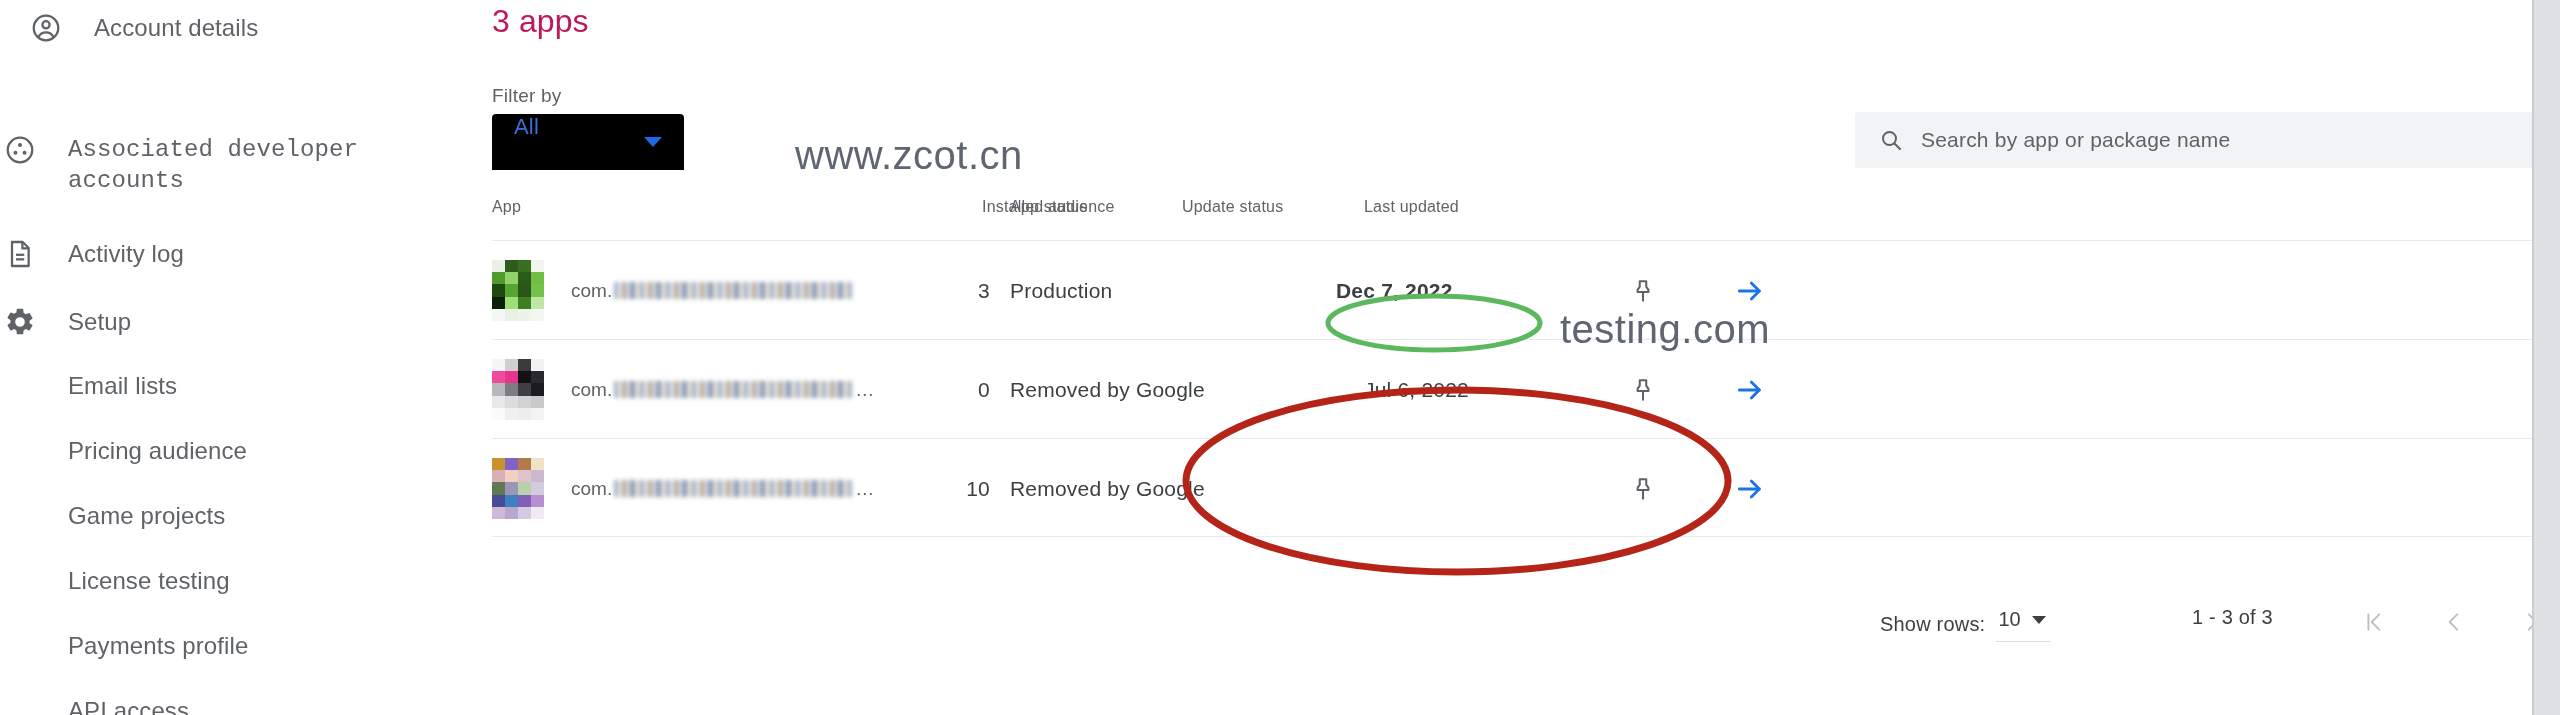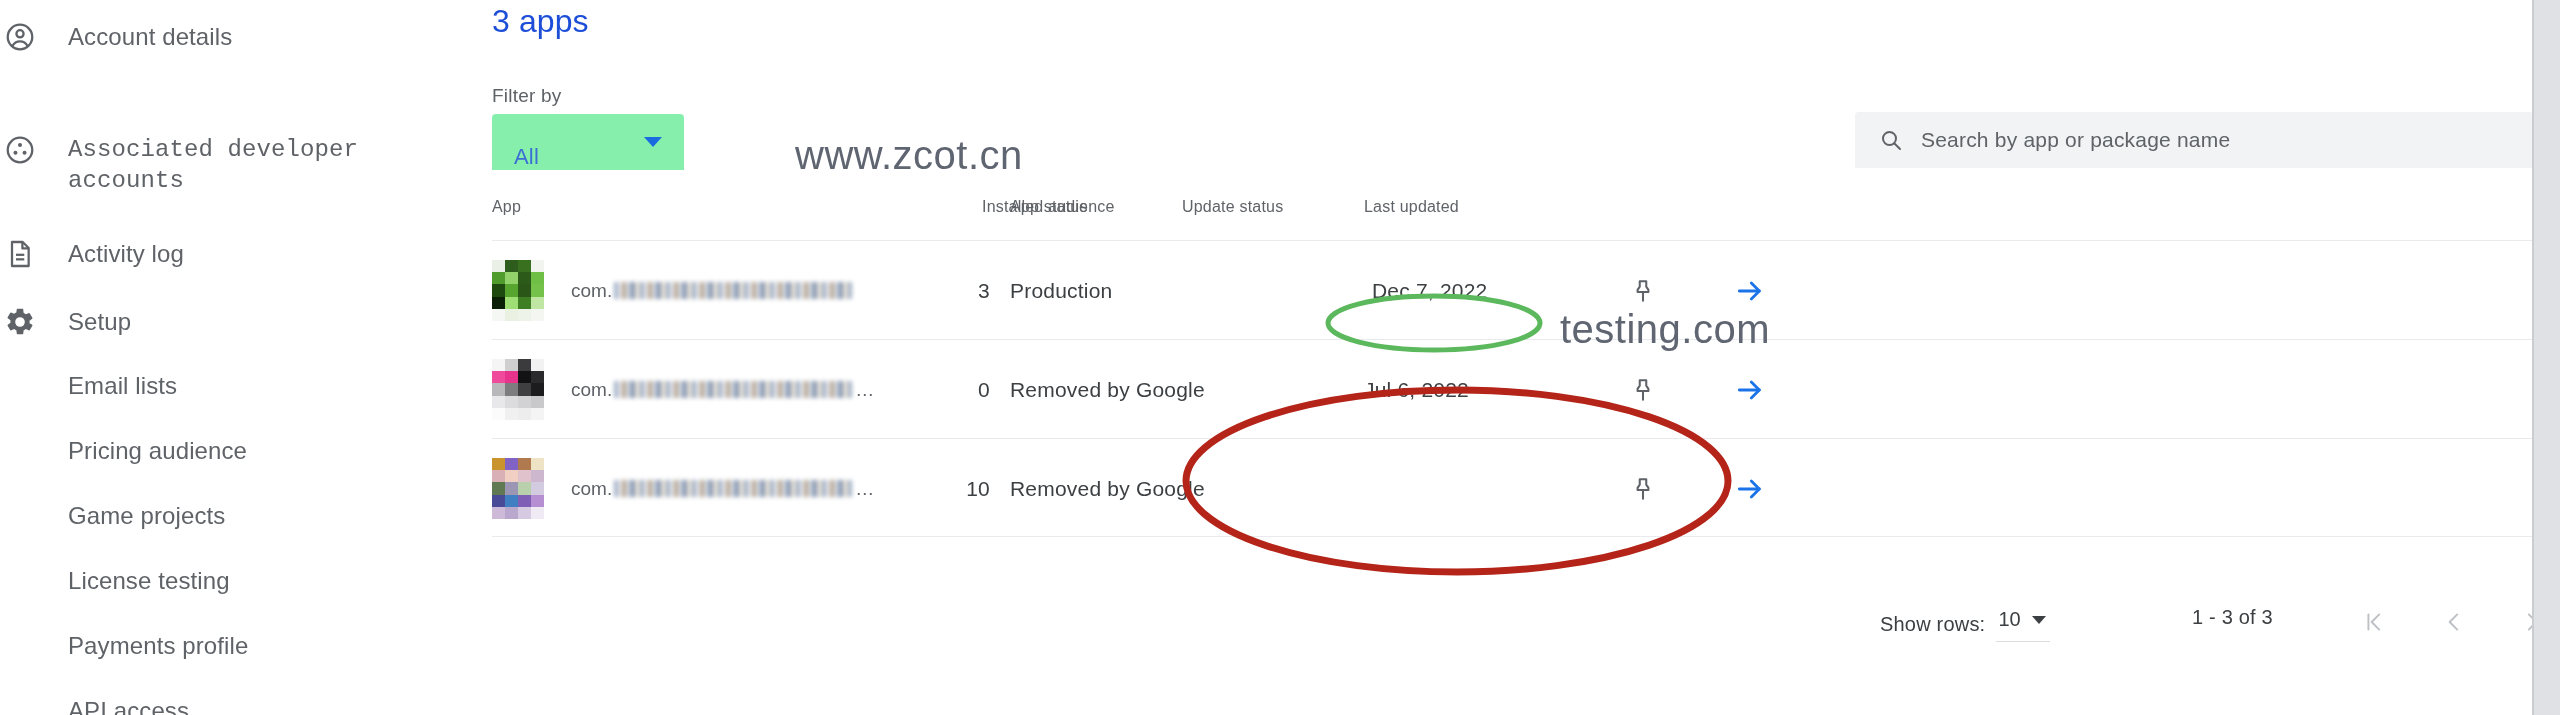--- a/index.html
+++ b/index.html
@@ -38,34 +38,34 @@
     white-space: pre-line;
   }
   .nav-item.with-icon .nav-label { margin-left: 28px; padding-top: 4px; }
   .nav-item.sub .nav-label { margin-left: 68px; }
 
   
   #main { position: absolute; left: 470px; top: 0; width: 2090px; height: 715px; }
 
   #page-title {
     position: absolute; left: 22px; top: 3px;
-    font-size: 32px; color: #1d4ed8; font-weight: 400;
+    font-size: 32px; color: #be185d; font-weight: 400;
     letter-spacing: .1px;
   }
 
   #filter-label {
     position: absolute; left: 22px; top: 85px;
     font-size: 19px; color: #5f6368; letter-spacing: .2px;
   }
   #filter-select {
     position: absolute; left: 22px; top: 114px;
     width: 192px; height: 56px;
-    background: #86efac;
+    background: #000000;
     border-radius: 4px 4px 0 0;
-    display: flex; align-items: flex-end;
+    display: flex; align-items: flex-start;
     cursor: pointer;
   }
   #filter-select .fs-value {
     margin-left: 22px; font-size: 22px; color: #3c6fd4; letter-spacing:.2px;
   }
   #filter-select .fs-caret {
     position: absolute; right: 22px; top: 50%;
     transform: translateY(-50%);
     width: 0; height: 0;
     border-left: 9px solid transparent;
@@ -186,21 +186,21 @@
   }
   #scrollbar-track { position:absolute; left:0; top:0; width:28px; height:715px; background:#dfe1e4; }
   #scrollbar-edge { position:absolute; left:0; top:0; width:2px; height:715px; background:#c9ccd0; }
 </style>
 </head>
 <body>
 
 <div id="root">
 
   <nav id="sidebar">
-      <div class="nav-item with-icon" style="top: 17px;">
+      <div class="nav-item with-icon" style="top: 8px; padding-left: 26px;">
         <span class="nav-icon">
           <svg width="32" height="32" viewBox="0 0 24 24" fill="none" stroke="currentColor" stroke-width="1.7" stroke-linecap="round" stroke-linejoin="round">
             <circle cx="12" cy="12" r="9.2"></circle>
             <circle cx="12" cy="9.6" r="2.7"></circle>
             <path d="M6.4 18.6c1.1-2.2 3.2-3.4 5.6-3.4s4.5 1.2 5.6 3.4"></path>
           </svg>
         </span>
         <span class="nav-label">Account details</span>
       </div>
       <div class="nav-item with-icon" style="top: 130px; font-family: Liberation Mono, monospace;">
@@ -310,21 +310,21 @@
               </span>
               <span class="app-text"><span class="app-name-blur" style="background: repeating-linear-gradient(90deg, rgb(107, 122, 148) 0px, rgb(107, 122, 148) 5px, rgb(201, 206, 216) 5px, rgb(201, 206, 216) 9px, rgb(138, 127, 110) 9px, rgb(138, 127, 110) 14px, rgb(227, 230, 234) 14px, rgb(227, 230, 234) 19px, rgb(93, 107, 134) 19px, rgb(93, 107, 134) 24px, rgb(216, 210, 198) 24px, rgb(216, 210, 198) 29px);"></span><span class="pkg-line">
                   <span class="pkg-prefix">com.</span>
                   <span class="app-pkg-blur" style="background: repeating-linear-gradient(90deg, rgb(143, 160, 187) 0px, rgb(143, 160, 187) 4px, rgb(226, 229, 234) 4px, rgb(226, 229, 234) 8px, rgb(169, 147, 124) 8px, rgb(169, 147, 124) 12px, rgb(207, 213, 222) 12px, rgb(207, 213, 222) 16px, rgb(114, 134, 166) 16px, rgb(114, 134, 166) 21px, rgb(222, 216, 204) 21px, rgb(222, 216, 204) 26px);"></span>
                   <span class="pkg-ellip"></span>
                 </span></span>
             </div>
             <div class="cell num" style="left: 380px; width: 118px;">3</div>
             <div class="cell" style="left: 518px;">Production</div>
             <div class="cell" style="left: 690px;"></div>
-            <div class="cell" style="left: 880px;">Dec 7, 2022</div>
+            <div class="cell" style="left: 844px; font-weight: bold;">Dec 7, 2022</div>
             <div class="icon-btn" style="left: 1128px;">
               <svg width="26" height="26" viewBox="0 0 24 24" fill="none" stroke="#5f6368" stroke-width="1.9" stroke-linejoin="round">
                 <path d="M9 3h6v5l2 3v2H7v-2l2-3z"></path>
                 <line x1="12" y1="13" x2="12" y2="21" stroke-linecap="round"></line>
               </svg>
             </div>
             <div class="icon-btn" style="left: 1235px;">
               <svg width="32" height="32" viewBox="0 0 24 24" fill="none" stroke="#1a73e8" stroke-width="2.1" stroke-linecap="round" stroke-linejoin="round">
                 <line x1="4" y1="12" x2="19" y2="12"></line>
                 <polyline points="13,6 19,12 13,18"></polyline>

